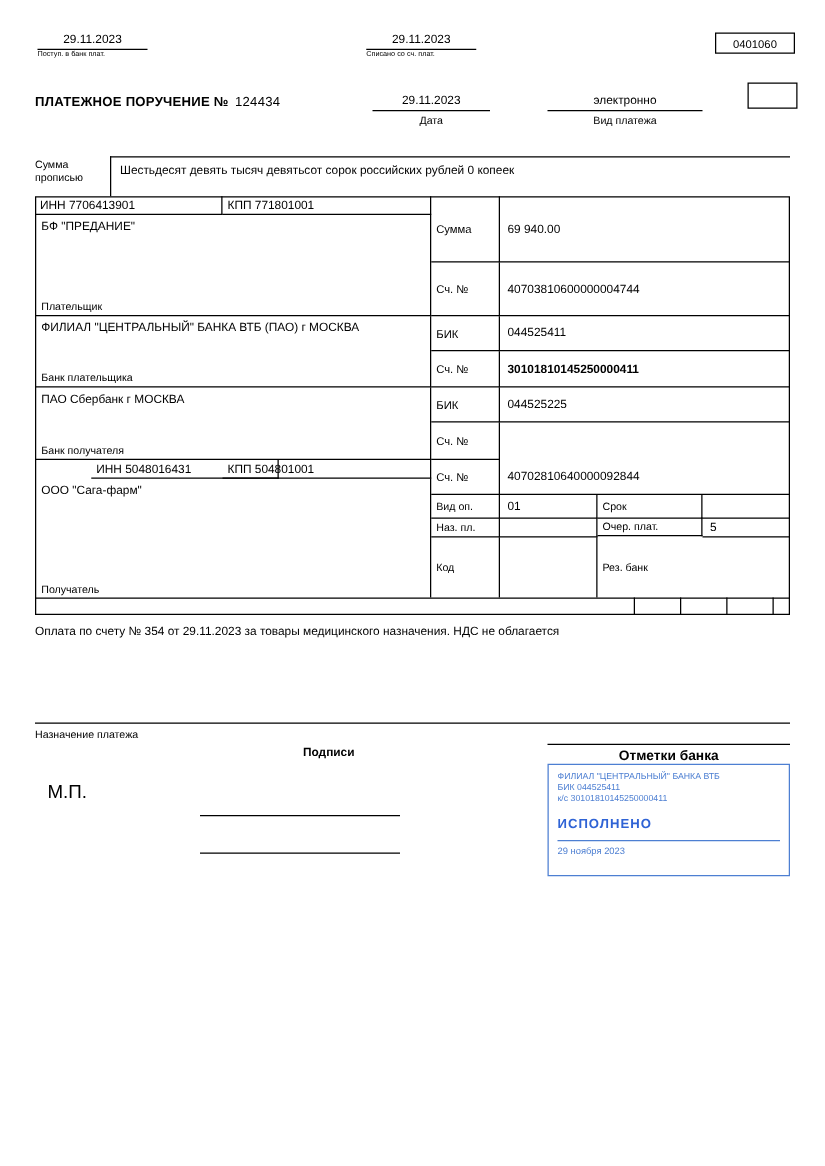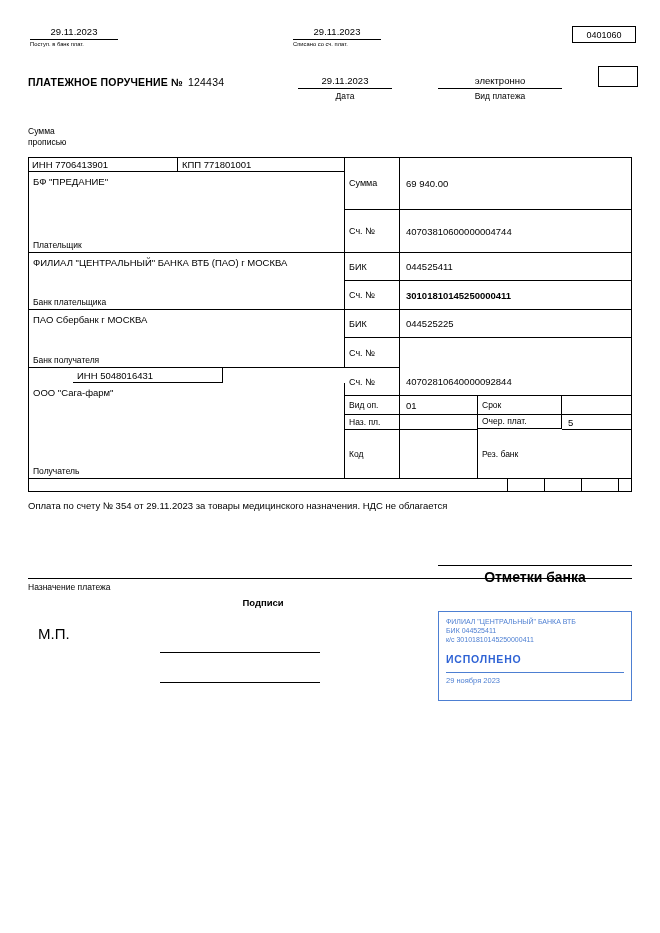--- a/index.html
+++ b/index.html
@@ -41,22 +41,22 @@
 
   .aw-label{position:absolute;left:28px;top:126px;font-size:8.5px;line-height:11px;}
   .aw-box{position:absolute;left:88px;top:125px;width:544px;height:32px;box-sizing:border-box;
     border-top:1px solid #000;border-left:1px solid #000;}
   .aw-box .txt{padding:5px 7px;font-size:9.5px;}
 
   .purpose-text{position:absolute;left:28px;top:500px;width:604px;font-size:9.5px;line-height:12px;}
   .purpose-label{position:absolute;left:28px;top:582px;font-size:8.5px;}
 
   .podpisi{position:absolute;left:183px;top:597px;width:160px;text-align:center;font-size:9.5px;font-weight:bold;}
-  .otmetki{position:absolute;left:438px;top:565px;width:194px;box-sizing:border-box;border-top:1px solid #000;
-    padding-top:3px;text-align:center;font-size:14px;font-weight:bold;}
+  .otmetki{position:absolute;left:438px;top:595px;width:194px;box-sizing:border-box;border-top:1px solid #000;
+    padding-top:3px;text-align:center;font-size:11px;font-weight:bold;}
   .mp{position:absolute;left:38px;top:625px;font-size:15px;}
   .sigline{position:absolute;left:160px;width:160px;border-top:1px solid #000;height:0;}
 
   .stamp{position:absolute;left:438px;top:611px;width:194px;height:90px;box-sizing:border-box;
     border:1.5px solid var(--stamp-blue);padding:5px 7px;color:var(--stamp-blue);background:transparent;}
   .stamp .sl{font-size:7px;line-height:9px;}
   .stamp .status{margin-top:9px;font-weight:bold;font-size:10.5px;letter-spacing:0.8px;color:var(--status-blue);}
   .stamp .sdate{margin-top:7px;border-top:1px solid var(--stamp-blue);padding-top:3px;font-size:7.5px;}
 </style>
 </head>
@@ -86,20 +86,23 @@
   <div class="titlefield" style="left:438px;top:75px;width:124px;">
     <div class="tv">электронно</div>
     <div class="tl">Вид платежа</div>
   </div>
   <div class="box" style="left:598px;top:66px;width:40px;height:21px;"></div>
 
   <div class="aw-label">
     <div>Сумма</div>
     <div>прописью</div>
   </div>
+  <div class="aw-box">
+    <div class="txt">Шестьдесят девять тысяч девятьсот сорок российских рублей 0 копеек</div>
+  </div>
 
   <div class="box" style="left:28px;top:157px;width:604px;height:335px;"></div>
 
   <div class="cell vc pl4 br bb" style="left:28px;top:157px;width:150px;height:15px;">ИНН 7706413901</div>
   <div class="cell vc pl4 br bb" style="left:178px;top:157px;width:167px;height:15px;">КПП 771801001</div>
 
   <div class="cell namecell br bb" style="left:28px;top:172px;width:317px;height:81px;">
     <div class="txt">БФ "ПРЕДАНИЕ"</div>
     <span class="seclab">Плательщик</span>
   </div>
@@ -108,20 +111,21 @@
     <div class="txt">ФИЛИАЛ "ЦЕНТРАЛЬНЫЙ" БАНКА ВТБ (ПАО) г МОСКВА</div>
     <span class="seclab">Банк плательщика</span>
   </div>
 
   <div class="cell namecell br bb" style="left:28px;top:310px;width:317px;height:58px;">
     <div class="txt">ПАО Сбербанк г МОСКВА</div>
     <span class="seclab">Банк получателя</span>
   </div>
 
   <div class="cell vc pl4 br bb" style="left:28px;top:368px;width:150px;height:15px;margin-left:45px;">ИНН 5048016431</div>
+  <div class="cell vc pl4 br bb" style="left:178px;top:368px;width:167px;height:15px;">КПП 504801001</div>
 
   <div class="cell namecell br" style="left:28px;top:383px;width:317px;height:95px;">
     <div class="txt">ООО "Сага-фарм"</div>
     <span class="seclab">Получатель</span>
   </div>
   <div class="hline" style="left:28px;top:478px;width:604px;"></div>
 
   <div class="cell vc pl4 lab br bb" style="left:345px;top:157px;width:55px;height:53px;">Сумма</div>
   <div class="cell vc pl6 bb" style="left:400px;top:157px;width:232px;height:53px;">69 940.00</div>
 

